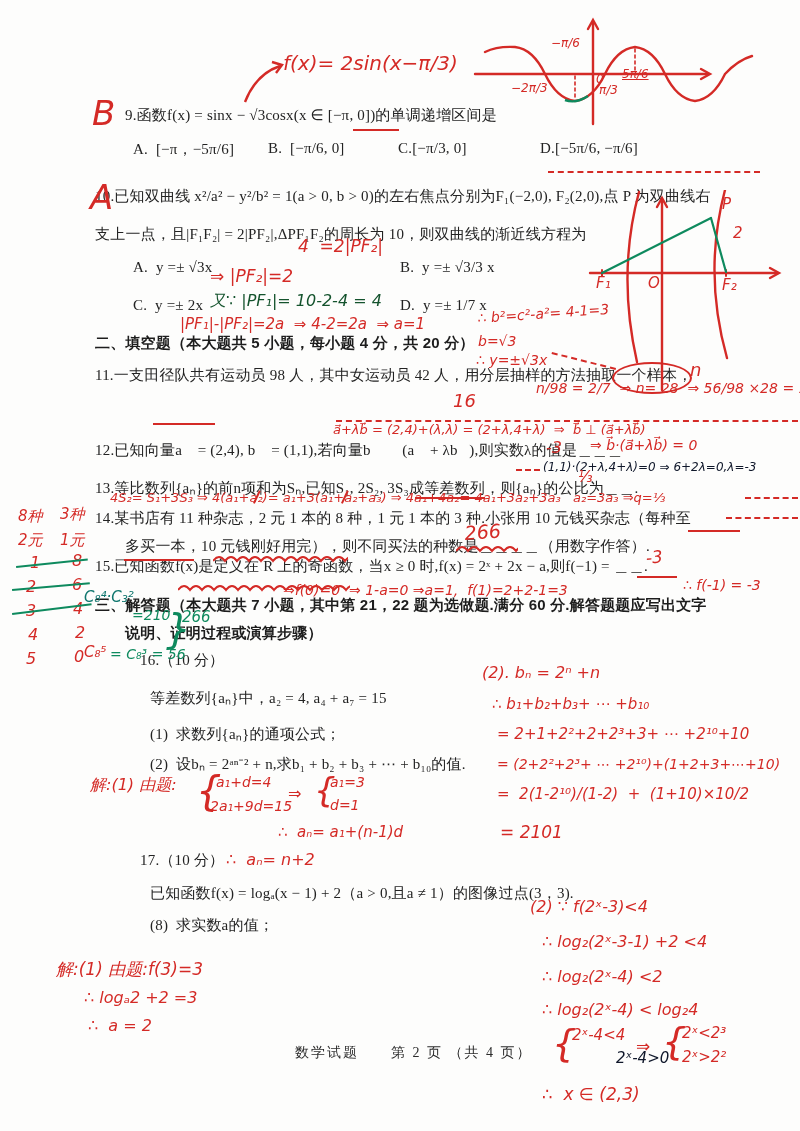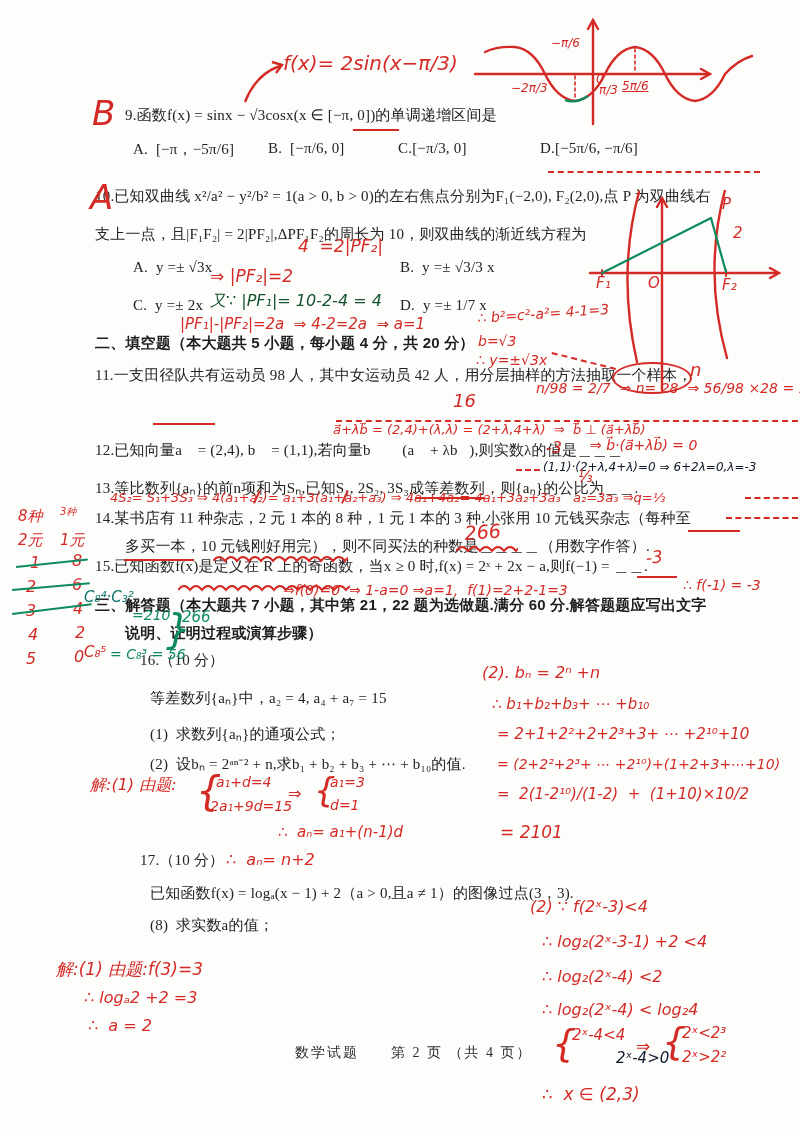--- a/index.html
+++ b/index.html
@@ -87,21 +87,21 @@
       <line x1="126" y1="28" x2="141" y2="82"></line>
     </g>
   </svg>
 
   <div id="ink-layer">
       <div class="ink" style="left: 283px; top: 53px; font-size: 20px; color: rgb(212, 42, 38);">f(x)= 2sin(x−π/3)</div>
       <div class="ink" style="left: 551px; top: 37px; font-size: 12px; color: rgb(212, 42, 38);">−π/6</div>
       <div class="ink" style="left: 596px; top: 73px; font-size: 12px; color: rgb(212, 42, 38);">0</div>
       <div class="ink" style="left: 511px; top: 82px; font-size: 12px; color: rgb(212, 42, 38);">−2π/3</div>
       <div class="ink" style="left: 599px; top: 84px; font-size: 12px; color: rgb(212, 42, 38);">π/3</div>
-      <div class="ink" style="left: 622px; top: 80px; font-size: 12px; color: rgb(212, 42, 38); text-decoration: underline;">5π/6</div>
+      <div class="ink" style="left: 622px; top: 68px; font-size: 12px; color: rgb(212, 42, 38); text-decoration: underline;">5π/6</div>
       <div class="ink" style="left: 92px; top: 96px; font-size: 34px; color: rgb(212, 42, 38);">B</div>
       <div class="ink" style="left: 90px; top: 180px; font-size: 34px; color: rgb(212, 42, 38);">A</div>
       <div class="ink" style="left: 298px; top: 238px; font-size: 17px; color: rgb(212, 42, 38);">4  =2|PF₂|</div>
       <div class="ink" style="left: 210px; top: 268px; font-size: 17px; color: rgb(212, 42, 38);">⇒ |PF₂|=2</div>
       <div class="ink" style="left: 210px; top: 293px; font-size: 16px; color: #14532d;">又∵ |PF₁|= 10-2-4 = 4</div>
       <div class="ink" style="left: 180px; top: 317px; font-size: 15px; color: rgb(212, 42, 38);">|PF₁|-|PF₂|=2a  ⇒ 4-2=2a  ⇒ a=1</div>
       <div class="ink" style="left: 477px; top: 311px; font-size: 14px; color: rgb(212, 42, 38); transform: rotate(-4deg);">∴ b²=c²-a²= 4-1=3</div>
       <div class="ink" style="left: 478px; top: 334px; font-size: 14px; color: rgb(212, 42, 38);">b=√3</div>
       <div class="ink" style="left: 476px; top: 353px; font-size: 14px; color: rgb(212, 42, 38);">∴ y=±√3x</div>
       <div class="ink" style="left: 596px; top: 276px; font-size: 15px; color: rgb(212, 42, 38);">F₁</div>
@@ -116,21 +116,21 @@
       <div class="ink" style="left: 546px; top: 440px; font-size: 16px; color: rgb(212, 42, 38);">-3</div>
       <div class="ink" style="left: 590px; top: 438px; font-size: 14px; color: rgb(212, 42, 38);">⇒ b⃗·(a⃗+λb⃗) = 0</div>
       <div class="ink" style="left: 543px; top: 461px; font-size: 12px; color: #0f172a;">(1,1)·(2+λ,4+λ)=0 ⇒ 6+2λ=0,λ=-3</div>
       <div class="ink" style="left: 578px; top: 470px; font-size: 15px; color: rgb(212, 42, 38);">⅓</div>
       <div class="ink" style="left: 110px; top: 491px; font-size: 13px; color: rgb(212, 42, 38);">4S₂= S₁+3S₃ ⇒ 4(a₁+a₂)= a₁+3(a₁+a₂+a₃) ⇒ 4a₁+4a₂= 4a₁+3a₂+3a₃   a₂=3a₃ ⇒q=⅓</div>
       <div class="ink" style="left: 464px; top: 524px; font-size: 19px; color: rgb(212, 42, 38); transform: rotate(-4deg);">266</div>
       <div class="ink" style="left: 645px; top: 550px; font-size: 17px; color: rgb(212, 42, 38); transform: rotate(-6deg);">-3</div>
       <div class="ink" style="left: 283px; top: 583px; font-size: 14px; color: rgb(212, 42, 38);">⇒f(0)=0  ⇒ 1-a=0 ⇒a=1,  f(1)=2+2-1=3</div>
       <div class="ink" style="left: 683px; top: 578px; font-size: 14px; color: rgb(212, 42, 38);">∴ f(-1) = -3</div>
       <div class="ink" style="left: 18px; top: 509px; font-size: 15px; color: rgb(212, 42, 38);">8种</div>
-      <div class="ink" style="left: 60px; top: 507px; font-size: 10px; color: rgb(212, 42, 38); font-style: italic;">3种</div>
+      <div class="ink" style="left: 60px; top: 507px; font-size: 15px; color: rgb(212, 42, 38); font-style: italic;">3种</div>
       <div class="ink" style="left: 18px; top: 533px; font-size: 15px; color: rgb(212, 42, 38);">2元</div>
       <div class="ink" style="left: 60px; top: 533px; font-size: 15px; color: rgb(212, 42, 38);">1元</div>
       <div class="ink" style="left: 30px; top: 555px; font-size: 16px; color: rgb(212, 42, 38);">1</div>
       <div class="ink" style="left: 72px; top: 553px; font-size: 16px; color: rgb(212, 42, 38);">8</div>
       <div class="ink" style="left: 26px; top: 579px; font-size: 16px; color: rgb(212, 42, 38);">2</div>
       <div class="ink" style="left: 72px; top: 577px; font-size: 16px; color: rgb(212, 42, 38);">6</div>
       <div class="ink" style="left: 26px; top: 603px; font-size: 16px; color: rgb(212, 42, 38);">3</div>
       <div class="ink" style="left: 73px; top: 601px; font-size: 16px; color: rgb(212, 42, 38);">4</div>
       <div class="ink" style="left: 28px; top: 627px; font-size: 16px; color: rgb(212, 42, 38);">4</div>
       <div class="ink" style="left: 75px; top: 625px; font-size: 16px; color: rgb(212, 42, 38);">2</div>

